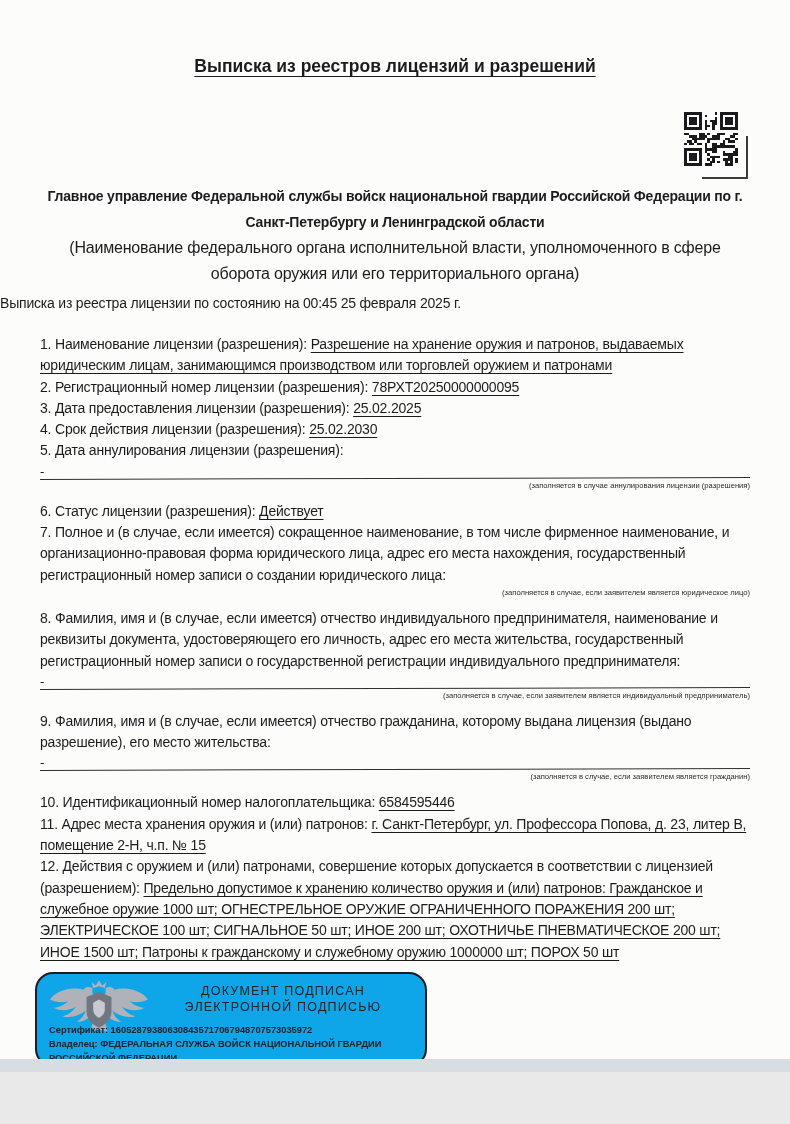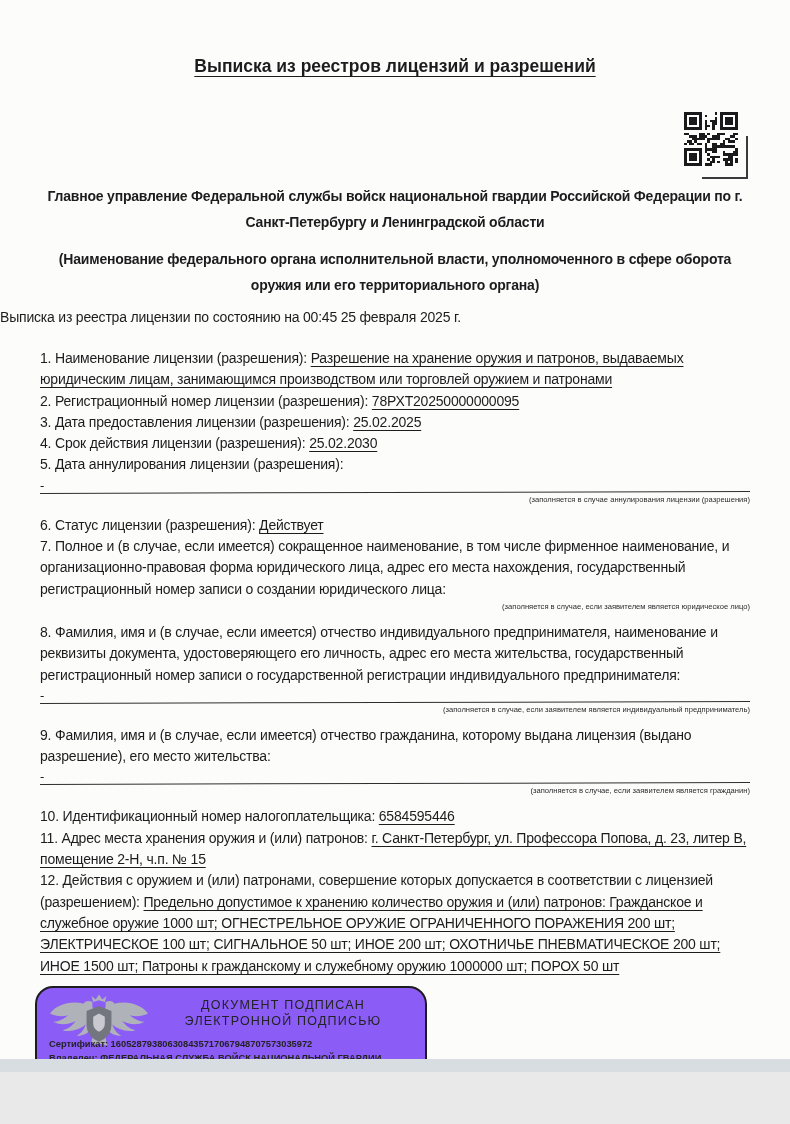--- a/index.html
+++ b/index.html
@@ -27,23 +27,23 @@
     position:absolute;left:702px;top:136px;width:44px;height:41px;
     border-right:2px solid #3a3a3c;border-bottom:2px solid #3a3a3c;
   }
   .authority{
     margin:106px 40px 0;
     text-align:center;
     font-size:14px;font-weight:bold;line-height:26px;
     text-underline-offset:3px;
   }
   .authority-note{
-    margin:11px 40px;
-    text-align:center;
-    font-size:14px;line-height:26px;font-weight:bold;
+    margin:0 40px;
+    text-align:center;
+    font-size:16px;line-height:26px;
   }
   .asof{
     margin:8px 0 0;
     font-size:14px;
   }
   .body{margin:23px 40px 0;font-size:14px;line-height:21.3px;}
   .field{margin:0;}
   .u{text-decoration:underline;text-underline-offset:3px;text-decoration-thickness:1.2px;}
   .blank-rule{
     margin-top:1px;
@@ -57,21 +57,21 @@
     color:#2b2b2d;
     letter-spacing:0;
     text-align:right;
   }
   .stamp{
     position:relative;
     margin:9px 0 0 35px;
     width:392px;height:95px;
     border:2.5px solid #1d1d1f;
     border-radius:18px;
-    background:#8b5cf6;
+    background:#0ea5e9;
     box-sizing:border-box;
   }
   .stamp-emblem{position:absolute;left:8px;top:2px;width:108px;height:62px;}
   .stamp-head{
     position:absolute;left:112px;right:8px;top:9px;
     text-align:center;
     font-size:12.5px;line-height:16px;
     letter-spacing:1.2px;
     color:#232325;
   }

